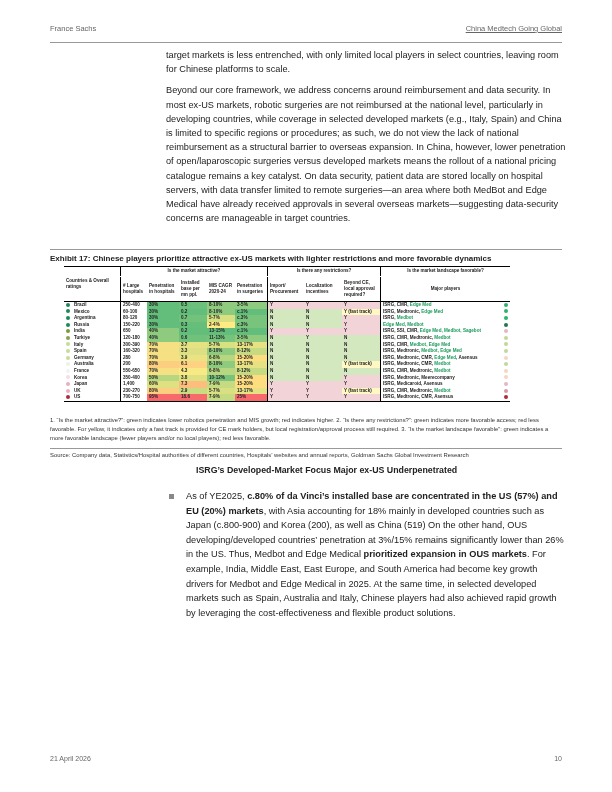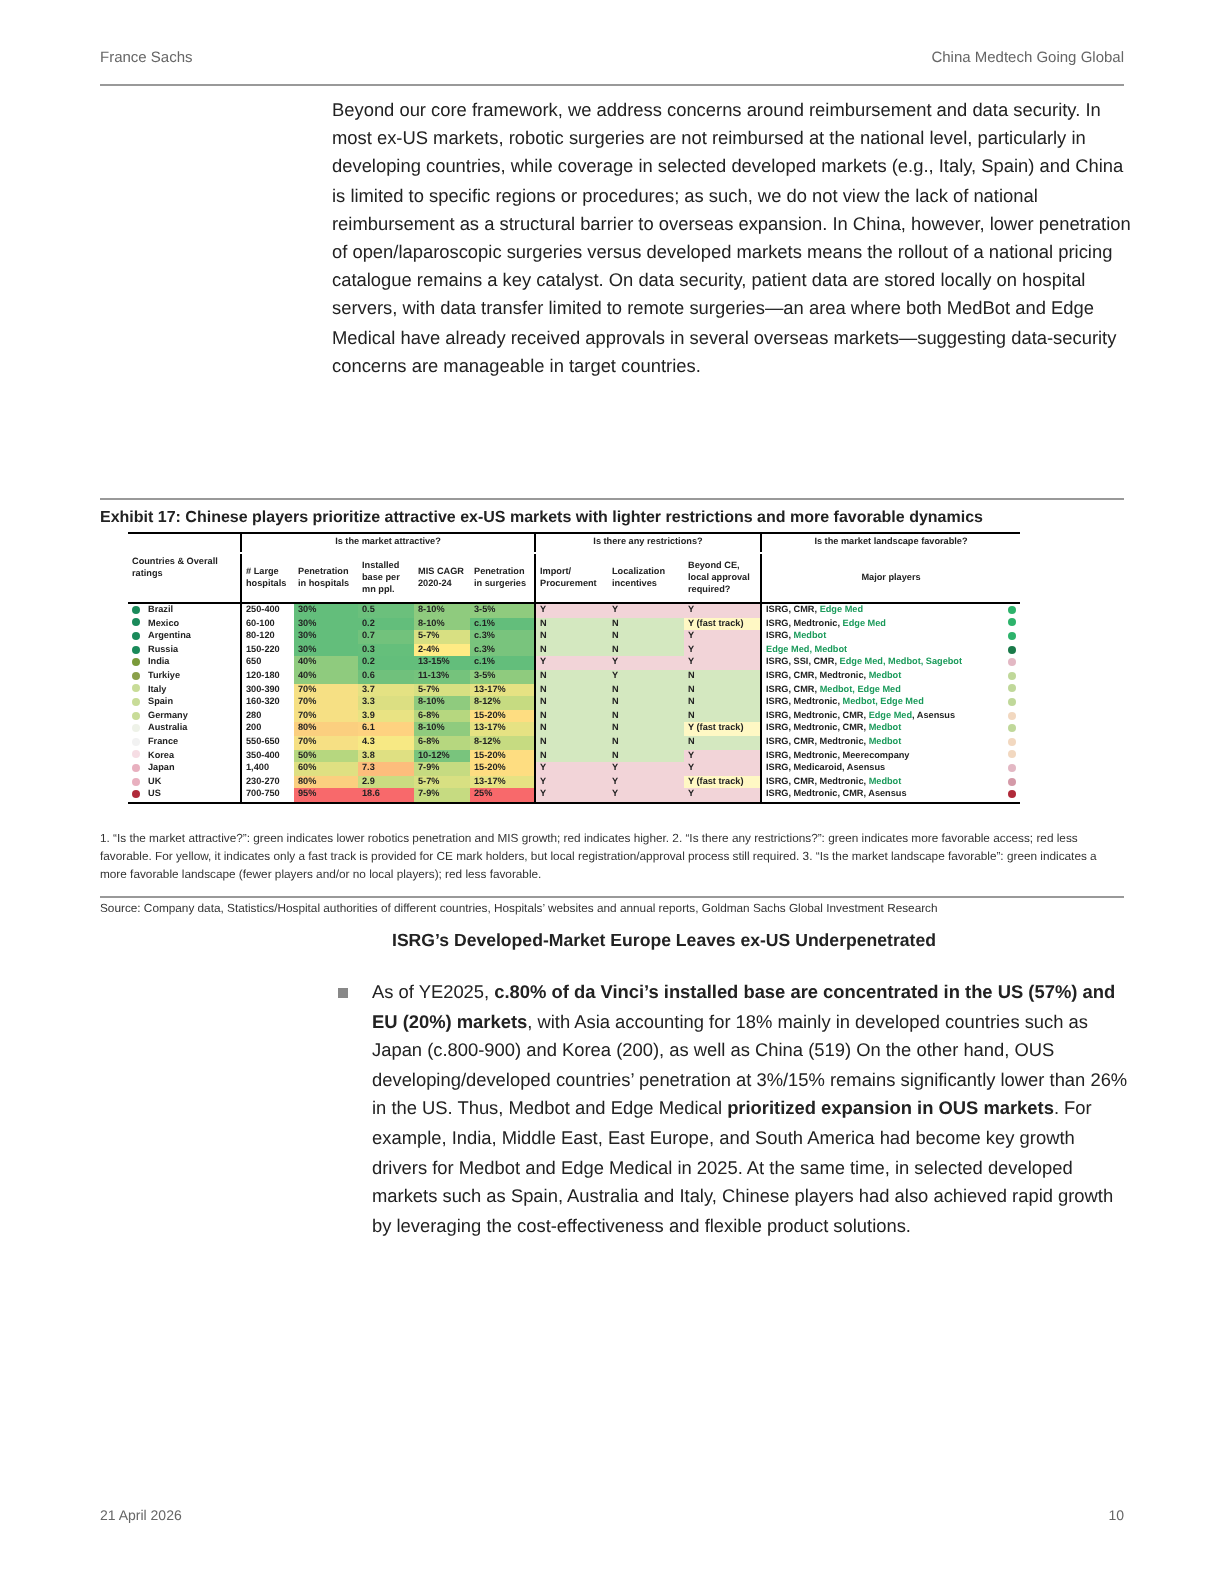--- a/index.html
+++ b/index.html
@@ -1,19 +1,19 @@
 <!DOCTYPE html>
 <html><head>
 <meta charset="utf-8">
 <style>
   html,body{margin:0;padding:0;background:#fff;}
   body{width:612px;height:792px;position:relative;font-family:"Liberation Sans",sans-serif;color:#222;overflow:hidden;}
   .hdr{position:absolute;left:50px;right:50px;top:24px;height:14px;font-size:7.5px;color:#666;border-bottom:1px solid #999;padding-bottom:4px;}
   .hdr .l{position:absolute;left:0;top:0;}
-  .hdr .r{position:absolute;right:0;top:0;}
+  .hdr .r{position:absolute;right:0;top:0;text-decoration:underline;}
   .body-text{position:absolute;left:166px;width:400px;font-size:9.2px;line-height:14.2px;color:#222;}
   .body-text p{margin:0 0 7px 0;}
   .exhibit-title{position:absolute;left:50px;right:50px;top:249px;border-top:1px solid #999;padding-top:4px;font-size:8px;font-weight:bold;color:#222;}
   table.ex{position:absolute;left:64px;top:266px;border-collapse:collapse;font-size:4.6px;font-weight:bold;color:#222;}
   table.ex td, table.ex th{padding:0 2px;height:6.6px;line-height:6.6px;white-space:nowrap;text-align:left;}
   table.ex th{font-weight:bold;}
   .grp{text-align:center !important;height:9px !important;border-bottom:1px solid #fff;}
   .sub th{height:24px !important;line-height:6px !important;vertical-align:middle;white-space:normal !important;}
   .bl{border-left:1.2px solid #000;}
   .bt{border-top:1.5px solid #000;}
@@ -32,20 +32,21 @@
 </style>
 </head>
 <body>
 
 <div class="hdr">
   <span class="l">France Sachs</span>
   <span class="r">China Medtech Going Global</span>
 </div>
 
 <div class="body-text" style="top:48px;">
+  <p>target markets is less entrenched, with only limited local players in select countries, leaving room for Chinese platforms to scale.</p>
   <p>Beyond our core framework, we address concerns around reimbursement and data security. In most ex-US markets, robotic surgeries are not reimbursed at the national level, particularly in developing countries, while coverage in selected developed markets (e.g., Italy, Spain) and China is limited to specific regions or procedures; as such, we do not view the lack of national reimbursement as a structural barrier to overseas expansion. In China, however, lower penetration of open/laparoscopic surgeries versus developed markets means the rollout of a national pricing catalogue remains a key catalyst. On data security, patient data are stored locally on hospital servers, with data transfer limited to remote surgeries—an area where both MedBot and Edge Medical have already received approvals in several overseas markets—suggesting data-security concerns are manageable in target countries.</p>
 </div>
 
 <div class="exhibit-title">Exhibit 17: Chinese players prioritize attractive ex-US markets with lighter restrictions and more favorable dynamics</div>
 
 <table class="ex" id="ex">
   <thead>
     <tr class="bt">
       <th rowspan="2" style="width:52px;white-space:normal;line-height:6px;">Countries &amp; Overall ratings</th>
       <th colspan="5" class="grp bl">Is the market attractive?</th>
@@ -259,21 +260,21 @@
         <td style="background: rgb(242, 212, 216);">Y</td>
         <td class="bl"><span>ISRG, Medtronic, CMR, Asensus</span></td>
         <td style="text-align: right;"><span class="dot" style="background: rgb(176, 42, 58); margin-right: 0px;"></span></td>
       </tr>
     </tbody>
 </table>
 
 <div class="foot">1. “Is the market attractive?”: green indicates lower robotics penetration and MIS growth; red indicates higher. 2. “Is there any restrictions?”: green indicates more favorable access; red less favorable. For yellow, it indicates only a fast track is provided for CE mark holders, but local registration/approval process still required. 3. “Is the market landscape favorable”: green indicates a more favorable landscape (fewer players and/or no local players); red less favorable.</div>
 <div class="src">Source: Company data, Statistics/Hospital authorities of different countries, Hospitals’ websites and annual reports, Goldman Sachs Global Investment Research</div>
 
-<div class="sec">ISRG’s Developed-Market Europe Leaves ex-US Underpenetrated</div>
+<div class="sec">ISRG’s Developed-Market Focus Major ex-US Underpenetrated</div>
 
 <div class="bullet">
   <span class="sq"></span>
   <div class="txt" id="bullet-txt"><span>As of YE2025, </span><b>c.80% of da Vinci’s installed base are concentrated in the US (57%) and EU (20%) markets</b><span>, with Asia accounting for 18% mainly in developed countries such as Japan (c.800-900) and Korea (200), as well as China (519) On the other hand, OUS developing/developed countries’ penetration at 3%/15% remains significantly lower than 26% in the US. Thus, Medbot and Edge Medical </span><b>prioritized expansion in OUS markets</b><span>. For example, India, Middle East, East Europe, and South America had become key growth drivers for Medbot and Edge Medical in 2025. At the same time, in selected developed markets such as Spain, Australia and Italy, Chinese players had also achieved rapid growth by leveraging the cost-effectiveness and flexible product solutions.</span></div>
 </div>
 
 <div class="ftr">
   <span class="l">21 April 2026</span>
   <span class="r">10</span>
 </div>

